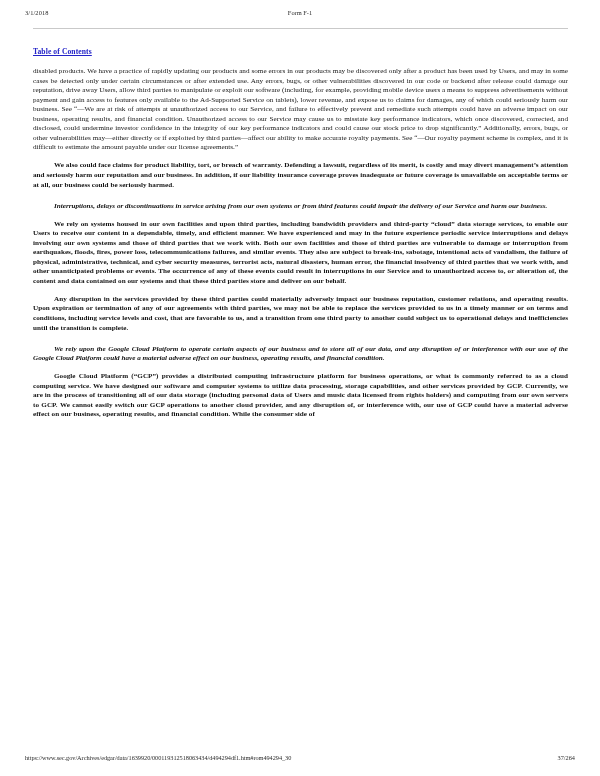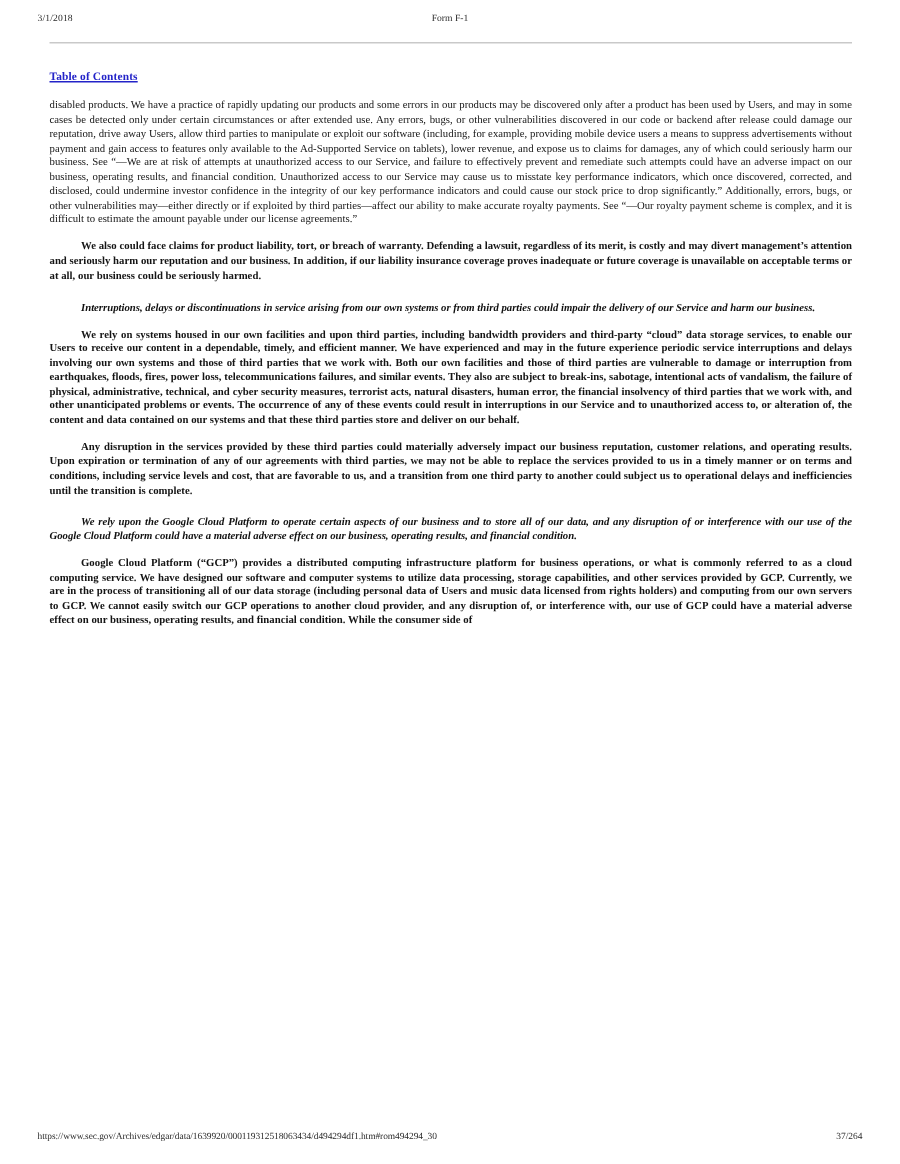--- a/index.html
+++ b/index.html
@@ -135,21 +135,21 @@
   <div class="content">
 
     <a href="#" class="toc-link">Table of Contents</a>
 
     <p class="body-text">disabled products. We have a practice of rapidly updating our products and some errors in our products may be discovered only after a product has been used by Users, and may in some cases be detected only under certain circumstances or after extended use. Any errors, bugs, or other vulnerabilities discovered in our code or backend after release could damage our reputation, drive away Users, allow third parties to manipulate or exploit our software (including, for example, providing mobile device users a means to suppress advertisements without payment and gain access to features only available to the Ad-Supported Service on tablets), lower revenue, and expose us to claims for damages, any of which could seriously harm our business. See “—We are at risk of attempts at unauthorized access to our Service, and failure to effectively prevent and remediate such attempts could have an adverse impact on our business, operating results, and financial condition. Unauthorized access to our Service may cause us to misstate key performance indicators, which once discovered, corrected, and disclosed, could undermine investor confidence in the integrity of our key performance indicators and could cause our stock price to drop significantly.” Additionally, errors, bugs, or other vulnerabilities may—either directly or if exploited by third parties—affect our ability to make accurate royalty payments. See “—Our royalty payment scheme is complex, and it is difficult to estimate the amount payable under our license agreements.”</p>
 
     <p class="body-text indent">We also could face claims for product liability, tort, or breach of warranty. Defending a lawsuit, regardless of its merit, is costly and may divert management’s attention and seriously harm our reputation and our business. In addition, if our liability insurance coverage proves inadequate or future coverage is unavailable on acceptable terms or at all, our business could be seriously harmed.</p>
 
     <div class="spacer-sm"></div>
 
-    <p class="heading-italic">Interruptions, delays or discontinuations in service arising from our own systems or from third parties could impair the delivery of our Service and harm our business.</p>
+    <p class="heading-italic">Interruptions, delays or discontinuations in service arising from our own systems or from third features could impair the delivery of our Service and harm our business.</p>
 
     <p class="body-text indent">We rely on systems housed in our own facilities and upon third parties, including bandwidth providers and third-party “cloud” data storage services, to enable our Users to receive our content in a dependable, timely, and efficient manner. We have experienced and may in the future experience periodic service interruptions and delays involving our own systems and those of third parties that we work with. Both our own facilities and those of third parties are vulnerable to damage or interruption from earthquakes, floods, fires, power loss, telecommunications failures, and similar events. They also are subject to break-ins, sabotage, intentional acts of vandalism, the failure of physical, administrative, technical, and cyber security measures, terrorist acts, natural disasters, human error, the financial insolvency of third parties that we work with, and other unanticipated problems or events. The occurrence of any of these events could result in interruptions in our Service and to unauthorized access to, or alteration of, the content and data contained on our systems and that these third parties store and deliver on our behalf.</p>
 
     <p class="body-text indent">Any disruption in the services provided by these third parties could materially adversely impact our business reputation, customer relations, and operating results. Upon expiration or termination of any of our agreements with third parties, we may not be able to replace the services provided to us in a timely manner or on terms and conditions, including service levels and cost, that are favorable to us, and a transition from one third party to another could subject us to operational delays and inefficiencies until the transition is complete.</p>
 
     <div class="spacer-sm"></div>
 
     <p class="heading-italic">We rely upon the Google Cloud Platform to operate certain aspects of our business and to store all of our data, and any disruption of or interference with our use of the Google Cloud Platform could have a material adverse effect on our business, operating results, and financial condition.</p>
 
     <p class="body-text indent">Google Cloud Platform (“GCP”) provides a distributed computing infrastructure platform for business operations, or what is commonly referred to as a cloud computing service. We have designed our software and computer systems to utilize data processing, storage capabilities, and other services provided by GCP. Currently, we are in the process of transitioning all of our data storage (including personal data of Users and music data licensed from rights holders) and computing from our own servers to GCP. We cannot easily switch our GCP operations to another cloud provider, and any disruption of, or interference with, our use of GCP could have a material adverse effect on our business, operating results, and financial condition. While the consumer side of</p>

